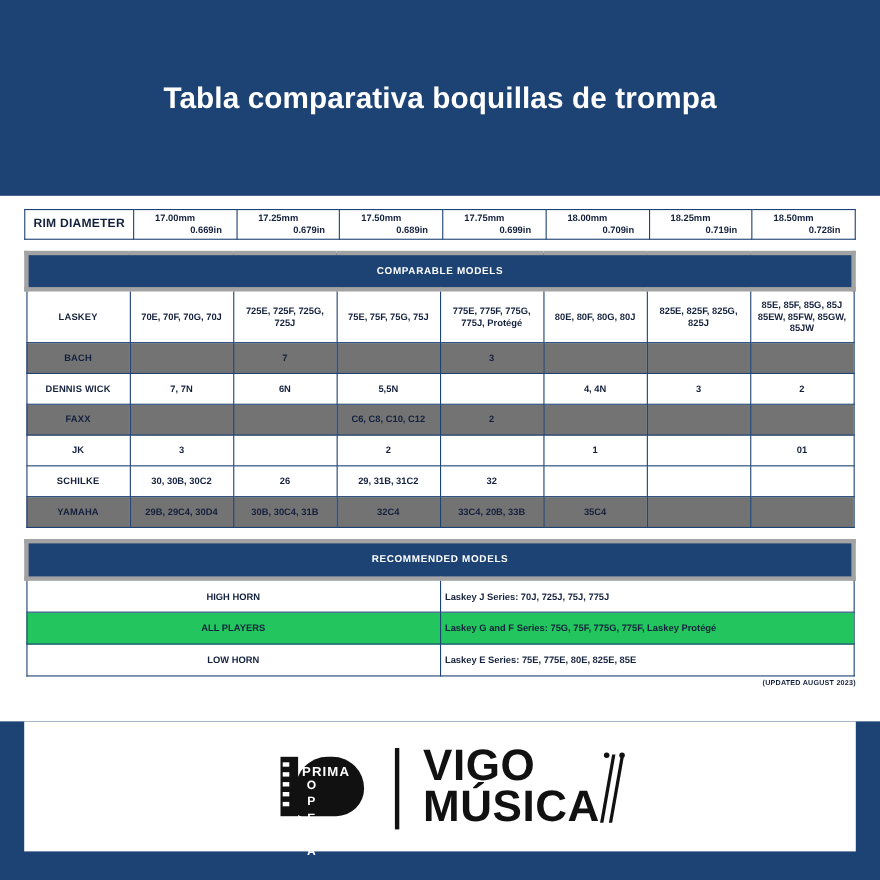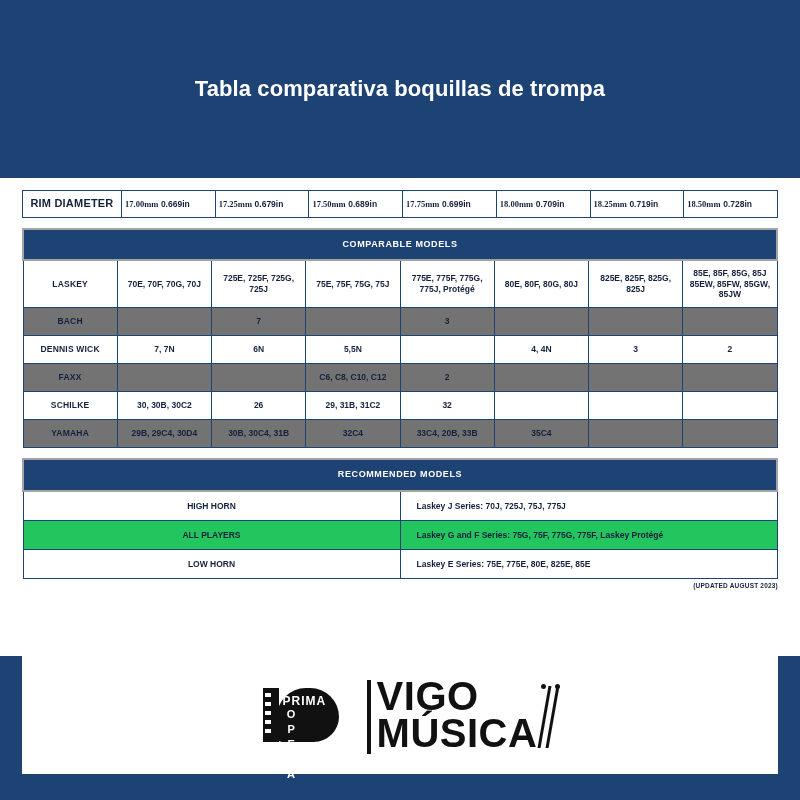--- a/index.html
+++ b/index.html
@@ -20,21 +20,21 @@
     background: #1d4274;
   }
   .title-band {
     height: 178px;
     display: flex;
     align-items: center;
     justify-content: center;
   }
   .title {
     color: #ffffff;
-    font-size: 22px;
+    font-size: 27px;
     font-weight: bold;
     letter-spacing: 0.1px;
     text-align: center;
   }
   .white-sheet {
     position: absolute;
     top: 178px;
     left: 0;
     width: 800px;
     height: 478px;
@@ -67,36 +67,35 @@
   .rim-label {
     width: 96px;
     font-size: 11px;
     letter-spacing: 0.2px;
   }
   .rim-cell {
     position: relative;
   }
   .rim-cell .mm {
     float: left;
-    padding-left: 2px;
-    font-family: Liberation Serif, serif;
+    padding-left: 18px;
   }
   .rim-cell .in {
     float: right;
-    padding-right: 24px;
+    padding-right: 12px;
   }
   .spacer-10 { height: 10px; }
 
   .band-head td {
     background: #1d4274;
     color: #ffffff;
     font-size: 9px;
     letter-spacing: 0.6px;
     padding: 4px 0;
-    border: 2px solid #a3a3a3;
+    border: 4px solid #a3a3a3;
   }
   .brand-col {
     width: 96px;
     letter-spacing: 0.2px;
   }
   .models-table tr.alt td {
     background: #737373;
   }
   .models-table td {
     height: 21px;
@@ -106,21 +105,21 @@
   }
   .rec-table td {
     height: 22px;
     text-align: left;
   }
   .rec-table td.rec-label {
     text-align: center;
     width: 96px;
   }
   .rec-table td.rec-value {
-    padding-left: 16px;
+    padding-left: 4px;
   }
   .rec-table tr.alt td {
     background: #22c55e;
   }
   .updated {
     width: 756px;
     text-align: right;
     font-size: 6.5px;
     font-weight: bold;
     color: #14213d;
@@ -201,21 +200,21 @@
     writing-mode: vertical-rl;
     text-orientation: upright;
   }
   .vigo-wrap {
     line-height: 0.92;
     color: #111111;
     font-weight: bold;
     font-size: 40px;
     letter-spacing: 0.5px;
     position: relative;
-    padding-left: 6px;
+    padding-left: 22px;
   }
   .vigo-wrap .row1, .vigo-wrap .row2 {
     display: block;
   }
   .bar-left {
     position: absolute;
     left: -4px;
     top: 2px;
     width: 4px;
     height: 74px;
@@ -330,20 +329,30 @@
         </tr>
         <tr class="alt">
           <td class="brand-col">FAXX</td>
           <td></td>
           <td></td>
           <td>C6, C8, C10, C12</td>
           <td>2</td>
           <td></td>
           <td></td>
           <td></td>
+        </tr>
+        <tr>
+          <td class="brand-col">JK</td>
+          <td>3</td>
+          <td></td>
+          <td>2</td>
+          <td></td>
+          <td>1</td>
+          <td></td>
+          <td>01</td>
         </tr>
         <tr>
           <td class="brand-col">SCHILKE</td>
           <td>30, 30B, 30C2</td>
           <td>26</td>
           <td>29, 31B, 31C2</td>
           <td>32</td>
           <td></td>
           <td></td>
           <td></td>

